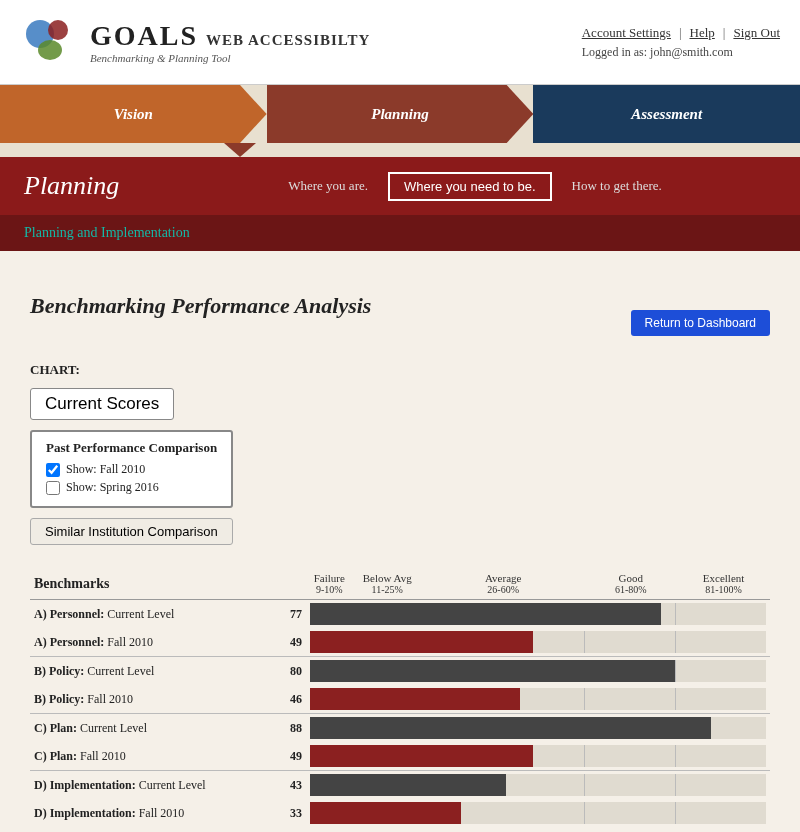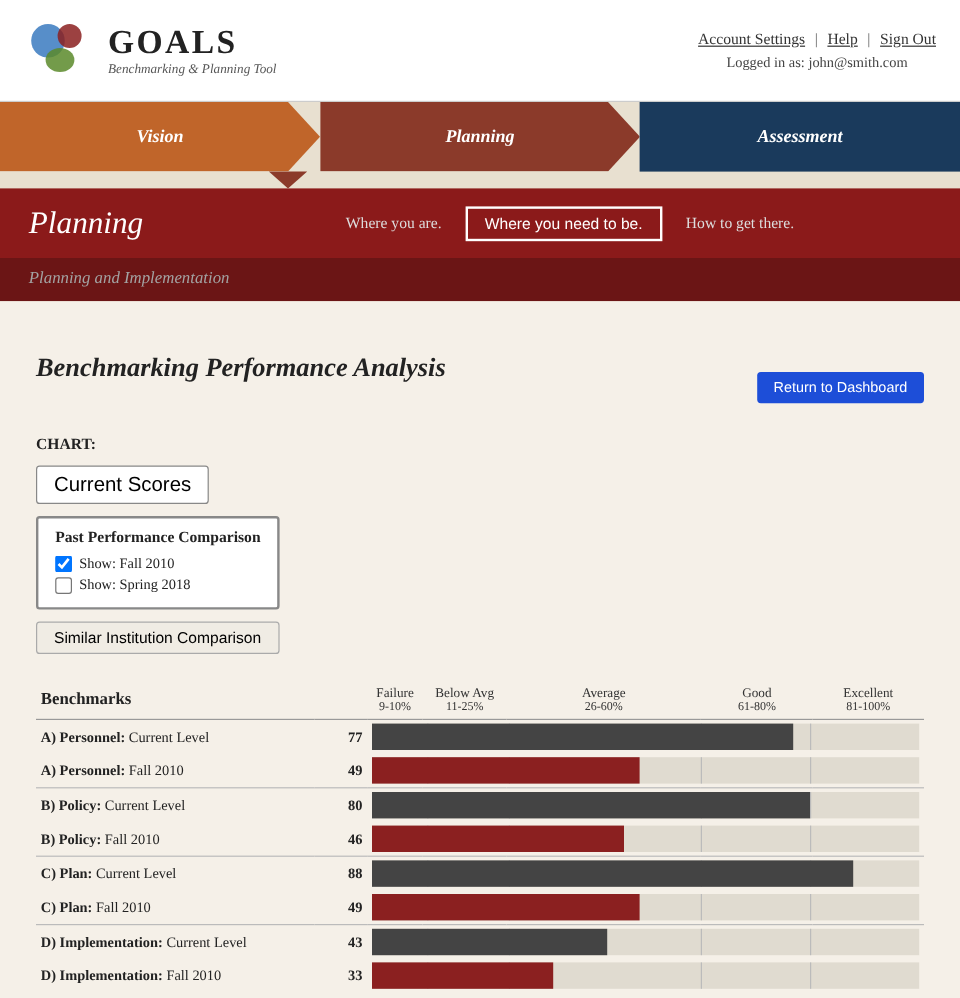--- a/index.html
+++ b/index.html
@@ -38,21 +38,21 @@
       font-weight: bold;
       letter-spacing: 2px;
       color: #222;
     }
     .logo-sub {
       font-size: 11px;
       color: #555;
       font-style: italic;
     }
     .header-right {
-      text-align: center;
+      text-align: left;
       font-size: 13px;
     }
     .header-links {
       display: flex;
       gap: 8px;
       justify-content: flex-end;
       align-items: center;
       margin-bottom: 4px;
     }
     .header-links a {
@@ -127,23 +127,22 @@
       border: 2px solid #fff;
       color: #fff;
       padding: 5px 14px;
       font-size: 13px;
       background: transparent;
       cursor: pointer;
     }
     .planning-sub-bar {
       background: #6b1515;
       padding: 10px 24px;
-      color: #a3a3a3;
+      color: #14b8a6;
       font-size: 14px;
-      font-style: italic;
     }
 
     
     .main-content {
       background: #f5f0e8;
       margin: 0;
       padding: 24px 30px;
       min-height: 500px;
     }
 
@@ -289,20 +288,21 @@
   <div class="logo-area">
 
     <svg class="logo-icon" viewBox="0 0 60 60">
       <ellipse cx="20" cy="22" rx="14" ry="14" fill="#3a7abf" opacity="0.85"></ellipse>
       <ellipse cx="38" cy="18" rx="10" ry="10" fill="#8b2020" opacity="0.85"></ellipse>
       <ellipse cx="30" cy="38" rx="12" ry="10" fill="#5a8a2a" opacity="0.85"></ellipse>
     </svg>
     <div class="logo-text">
       <div style="display:flex;align-items:baseline;gap:8px">
         <span class="logo-goals">GOALS</span>
+        <span style="font-size:15px;font-weight:bold;letter-spacing:1px;color:#333">WEB ACCESSIBILTY</span>
       </div>
       <div class="logo-sub">Benchmarking &amp; Planning Tool</div>
     </div>
   </div>
   <div class="header-right">
     <div class="header-links">
       <a>Account Settings</a>
       <span class="sep">|</span>
       <a>Help</a>
       <span class="sep">|</span>
@@ -356,21 +356,21 @@
     <span class="chart-label">CHART:</span>
     <button class="chart-btn selected">Current Scores</button>
     <div class="chart-btn-box">
       <div class="title">Past Performance Comparison</div>
       <div class="checkbox-row">
         <input type="checkbox" checked="" style="">
         <span>Show: Fall 2010</span>
       </div>
       <div class="checkbox-row">
         <input type="checkbox" style="">
-        <span>Show: Spring 2018</span>
+        <span>Show: Spring 2016</span>
       </div>
     </div>
     <button class="similar-btn">Similar Institution Comparison</button>
   </div>
 
   <table class="chart-table">
     <thead>
       <tr class="header-row">
         <th class="left-head col-benchmark">Benchmarks</th>
         <th class="col-score"></th>

